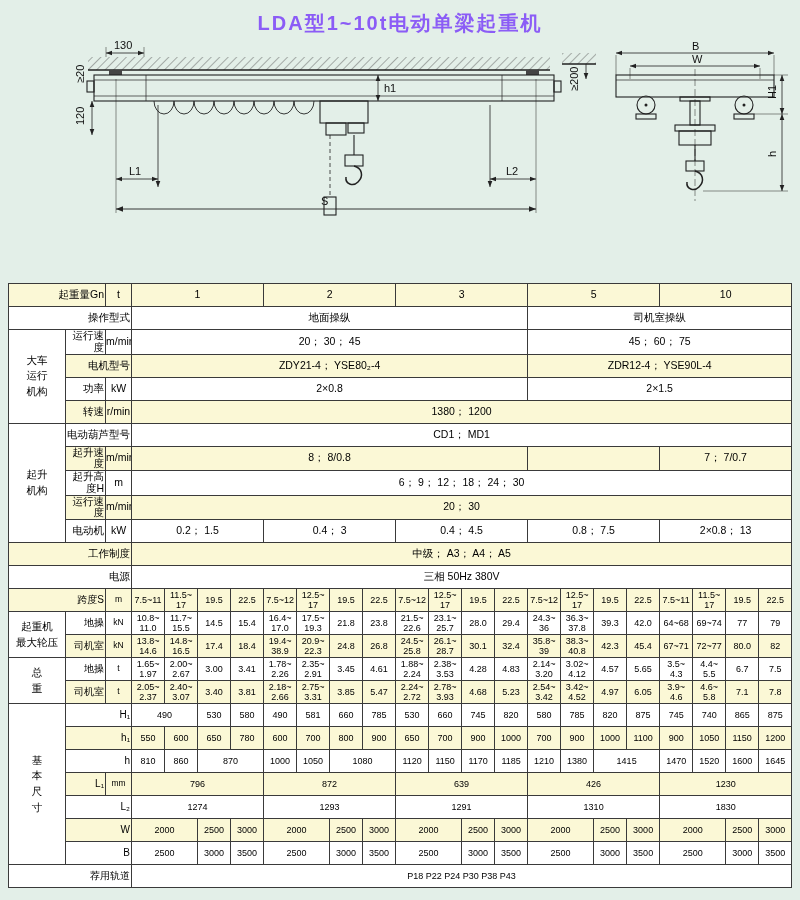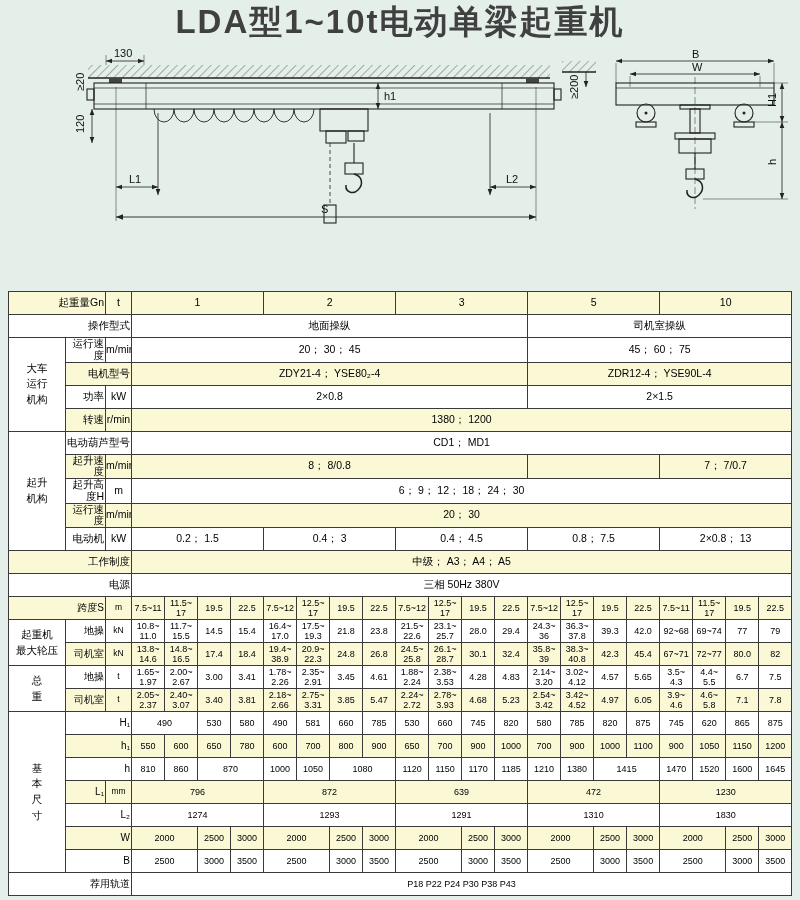--- a/index.html
+++ b/index.html
@@ -1,17 +1,17 @@
 <!DOCTYPE html>
 <html><head>
 <meta charset="utf-8">
 <style>
   html,body{margin:0;padding:0;background:#e3efe8;}
   body{width:800px;height:900px;overflow:hidden;font-family:"Liberation Sans","DejaVu Sans",sans-serif;color:#000;}
-  .title{ text-align:center;font-size:33px;font-weight:bold;color:#404040;letter-spacing:2px; }
+  .title{ text-align:center;padding-top:10px;font-size:20px;font-weight:bold;color:#8b5cf6;letter-spacing:2px; }
   svg.diagram{display:block;margin:2px 8px 0 8px;}
   svg text{font-size:11px;fill:#111;}
   table.spec{border-collapse:collapse;table-layout:fixed;width:783px;margin:4px 8px 0 8px;border:1.5px solid #222;}
   td{border:1px solid #3a3a3a;text-align:center;vertical-align:middle;padding:0;height:22px;
      font-size:9px;line-height:1.12;white-space:pre-line;overflow:hidden;}
   tr.y td{background:#fbf8d6;}
   tr.w td{background:#ffffff;}
   tr.big td{font-size:10.5px;}
   td.grp{background:#f8f5da;font-size:10.5px;line-height:1.5;}
   td.lbl{font-size:10px;padding:0 1px;text-align:right;}
@@ -292,21 +292,21 @@
         <td>23.1~
 25.7</td>
         <td>28.0</td>
         <td>29.4</td>
         <td>24.3~
 36</td>
         <td>36.3~
 37.8</td>
         <td>39.3</td>
         <td>42.0</td>
-        <td>92~68</td>
+        <td>64~68</td>
         <td>69~74</td>
         <td>77</td>
         <td>79</td>
       </tr>
       <tr class="y">
         <td class="lbl">司机室</td>
         <td class="unit">kN</td>
         <td>13.8~
 14.6</td>
         <td>14.8~
@@ -421,21 +421,21 @@
         <td>785</td>
         <td>530</td>
         <td>660</td>
         <td>745</td>
         <td>820</td>
         <td>580</td>
         <td>785</td>
         <td>820</td>
         <td>875</td>
         <td>745</td>
-        <td>620</td>
+        <td>740</td>
         <td>865</td>
         <td>875</td>
       </tr>
       <tr class="y">
         <td colspan="2" class="lbl">h₁</td>
         <td>550</td>
         <td>600</td>
         <td>650</td>
         <td>780</td>
         <td>600</td>
@@ -474,21 +474,21 @@
         <td>1520</td>
         <td>1600</td>
         <td>1645</td>
       </tr>
       <tr class="y">
         <td class="lbl">L₁</td>
         <td class="unit">mm</td>
         <td colspan="4">796</td>
         <td colspan="4">872</td>
         <td colspan="4">639</td>
-        <td colspan="4">472</td>
+        <td colspan="4">426</td>
         <td colspan="4">1230</td>
       </tr>
       <tr class="w">
         <td colspan="2" class="lbl">L₂</td>
         <td colspan="4">1274</td>
         <td colspan="4">1293</td>
         <td colspan="4">1291</td>
         <td colspan="4">1310</td>
         <td colspan="4">1830</td>
       </tr>

